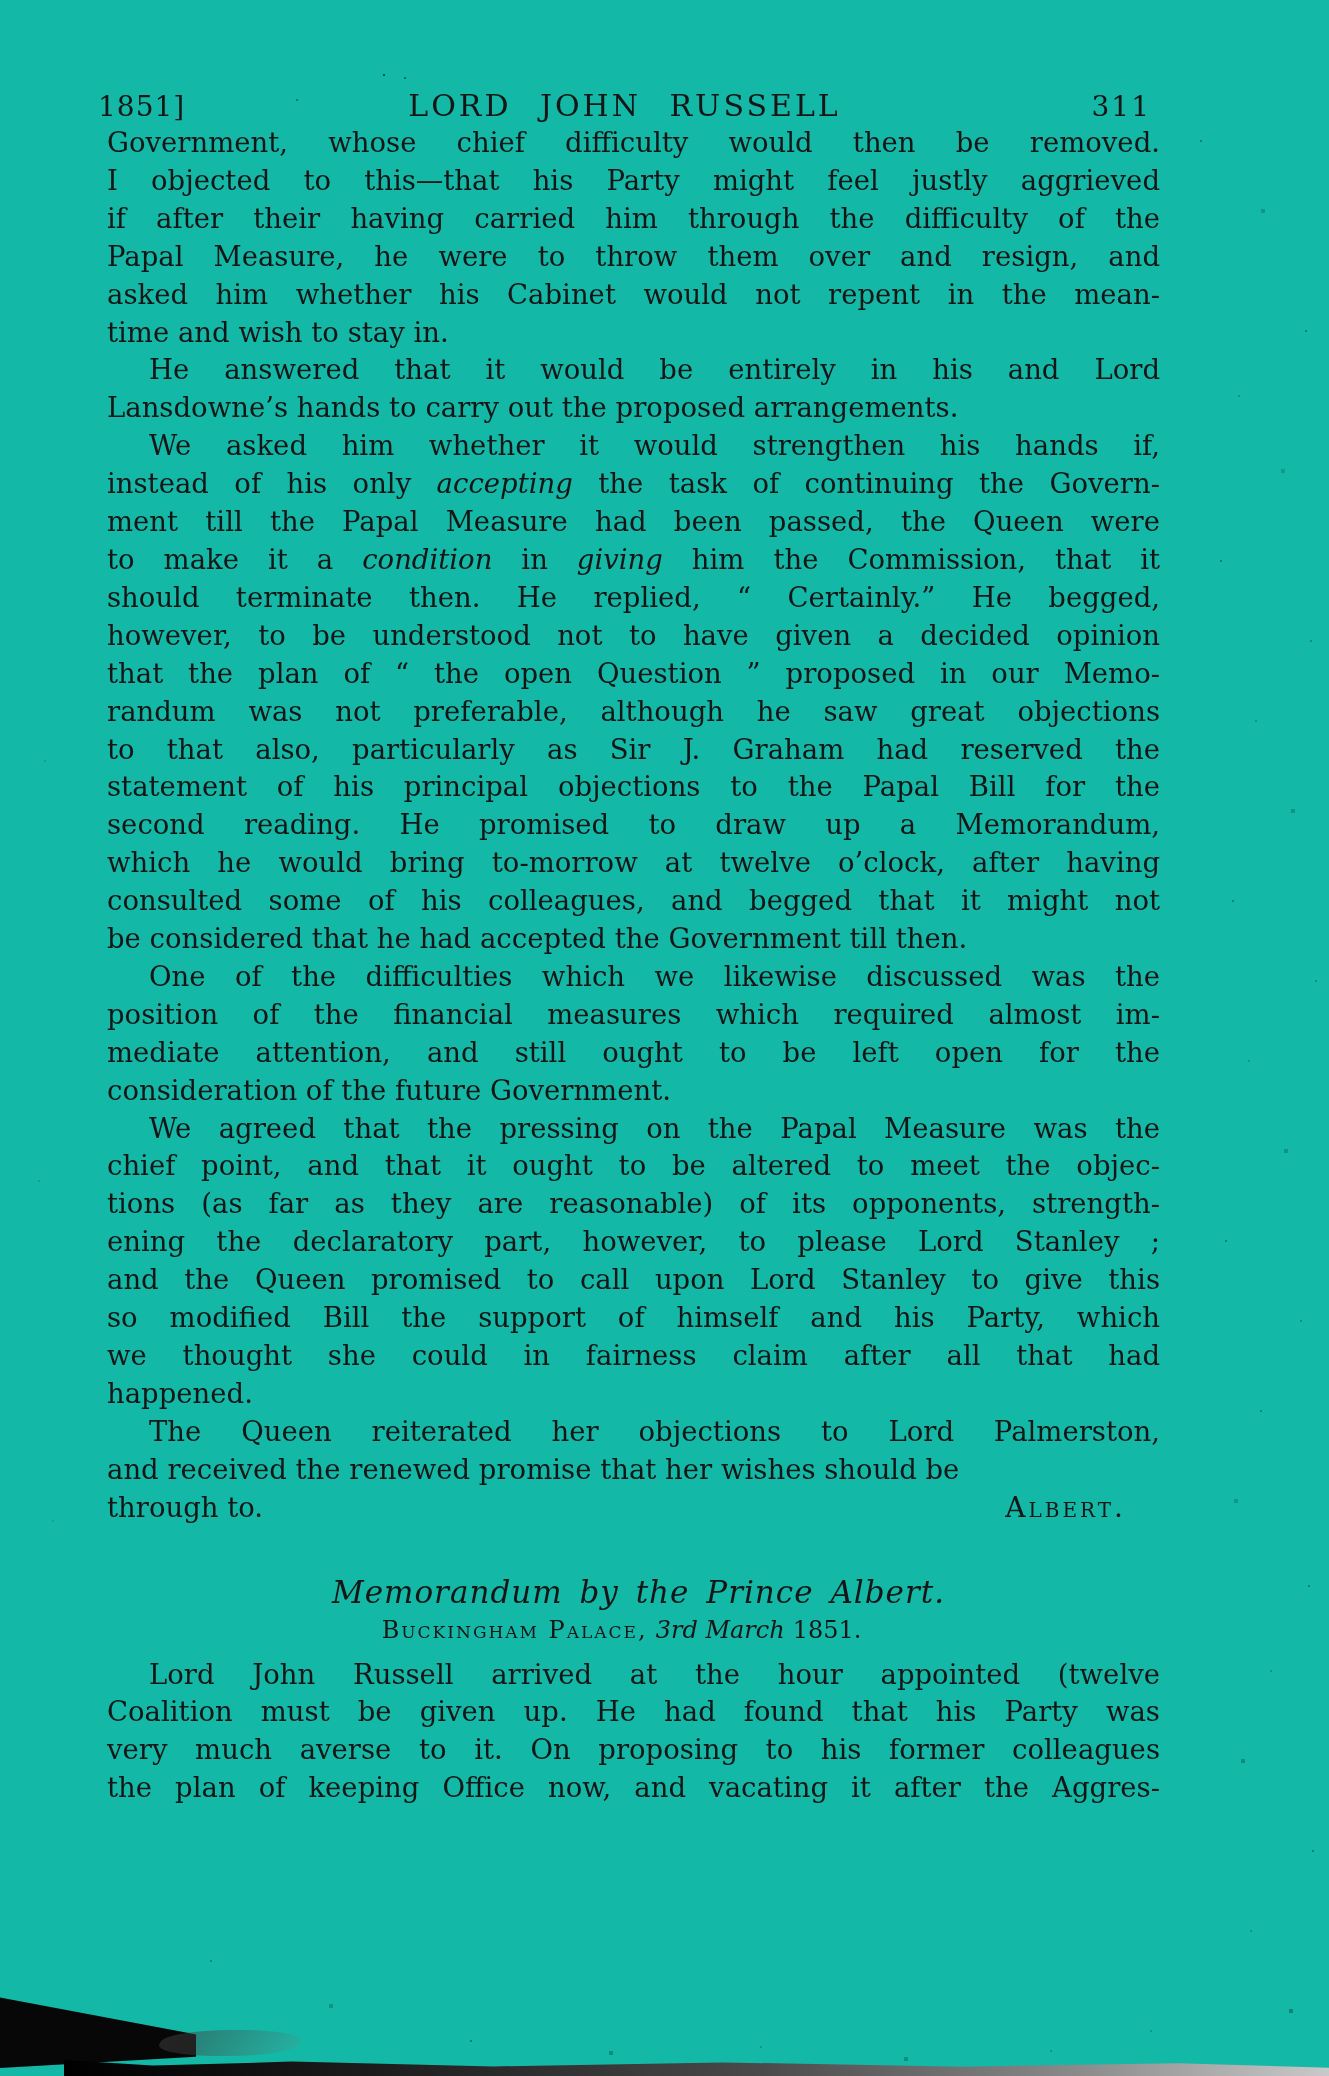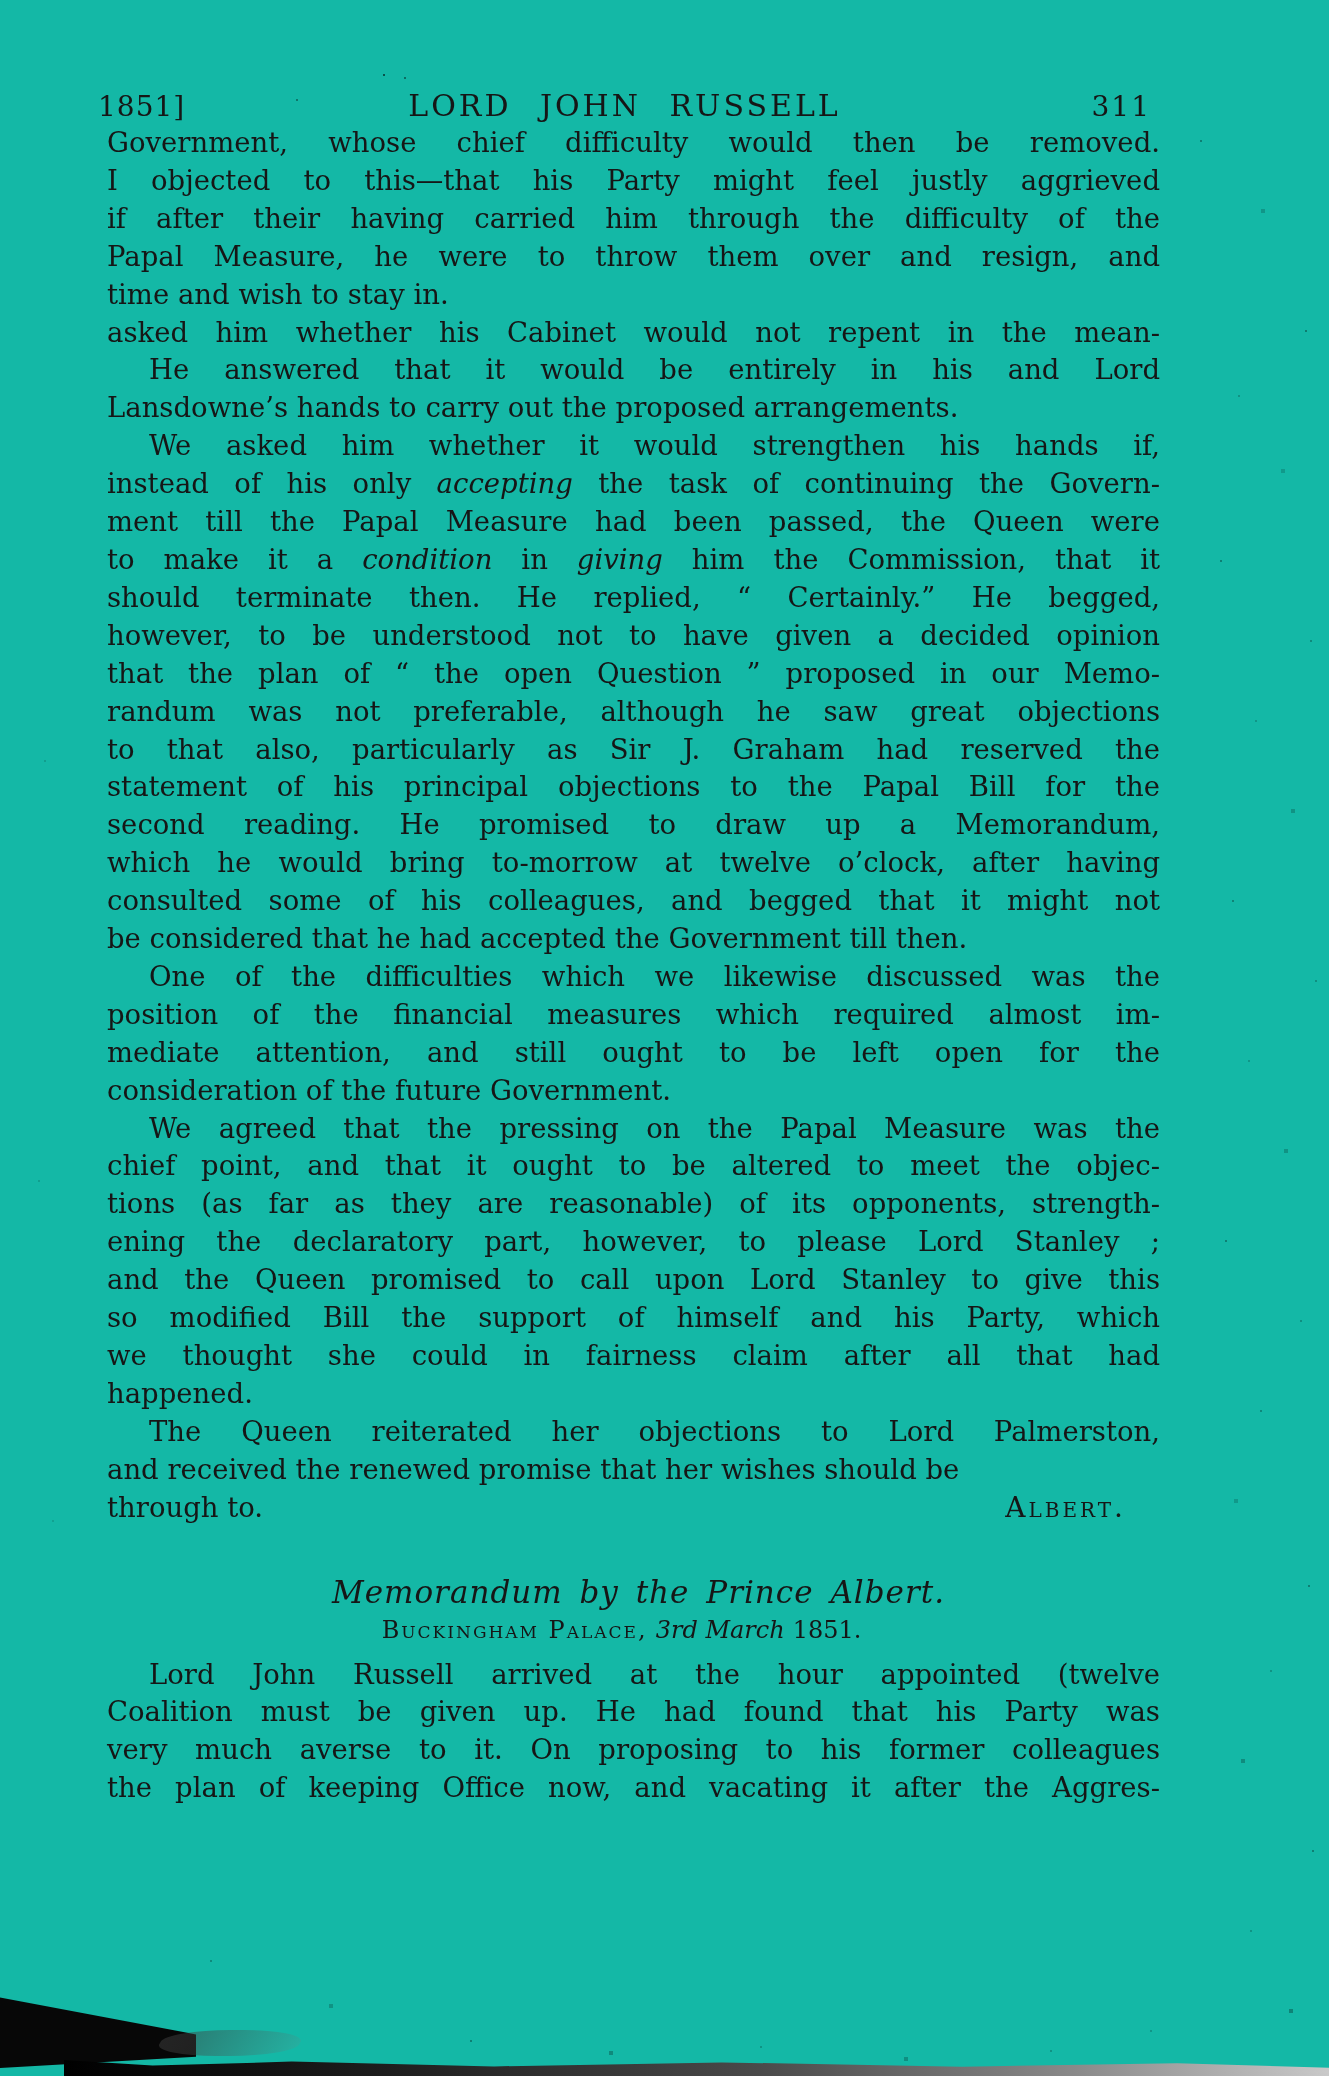--- a/index.html
+++ b/index.html
@@ -95,22 +95,22 @@
     <span class="title">LORD JOHN RUSSELL</span>
     <span class="pageno">311</span>
   </div>
 
   <div class="column">
     <div id="paragraphs">
         <div class="line">Government, whose chief difficulty would then be removed.</div>
         <div class="line">I objected to this—that his Party might feel justly aggrieved</div>
         <div class="line">if after their having carried him through the difficulty of the</div>
         <div class="line">Papal Measure, he were to throw them over and resign, and</div>
+        <div class="line">asked him whether his Cabinet would not repent in the mean-</div>
         <div class="line end">time and wish to stay in.</div>
-        <div class="line">asked him whether his Cabinet would not repent in the mean-</div>
         <div class="line indent">He answered that it would be entirely in his and Lord</div>
         <div class="line end">Lansdowne’s hands to carry out the proposed arrangements.</div>
         <div class="line indent">We asked him whether it would strengthen his hands if,</div>
         <div class="line">instead of his only <i>accepting</i> the task of continuing the Govern-</div>
         <div class="line">ment till the Papal Measure had been passed, the Queen were</div>
         <div class="line">to make it a <i>condition</i> in <i>giving</i> him the Commission, that it</div>
         <div class="line">should terminate then. He replied, “ Certainly.” He begged,</div>
         <div class="line">however, to be understood not to have given a decided opinion</div>
         <div class="line">that the plan of “ the open Question ” proposed in our Memo-</div>
         <div class="line">randum was not preferable, although he saw great objections</div>

